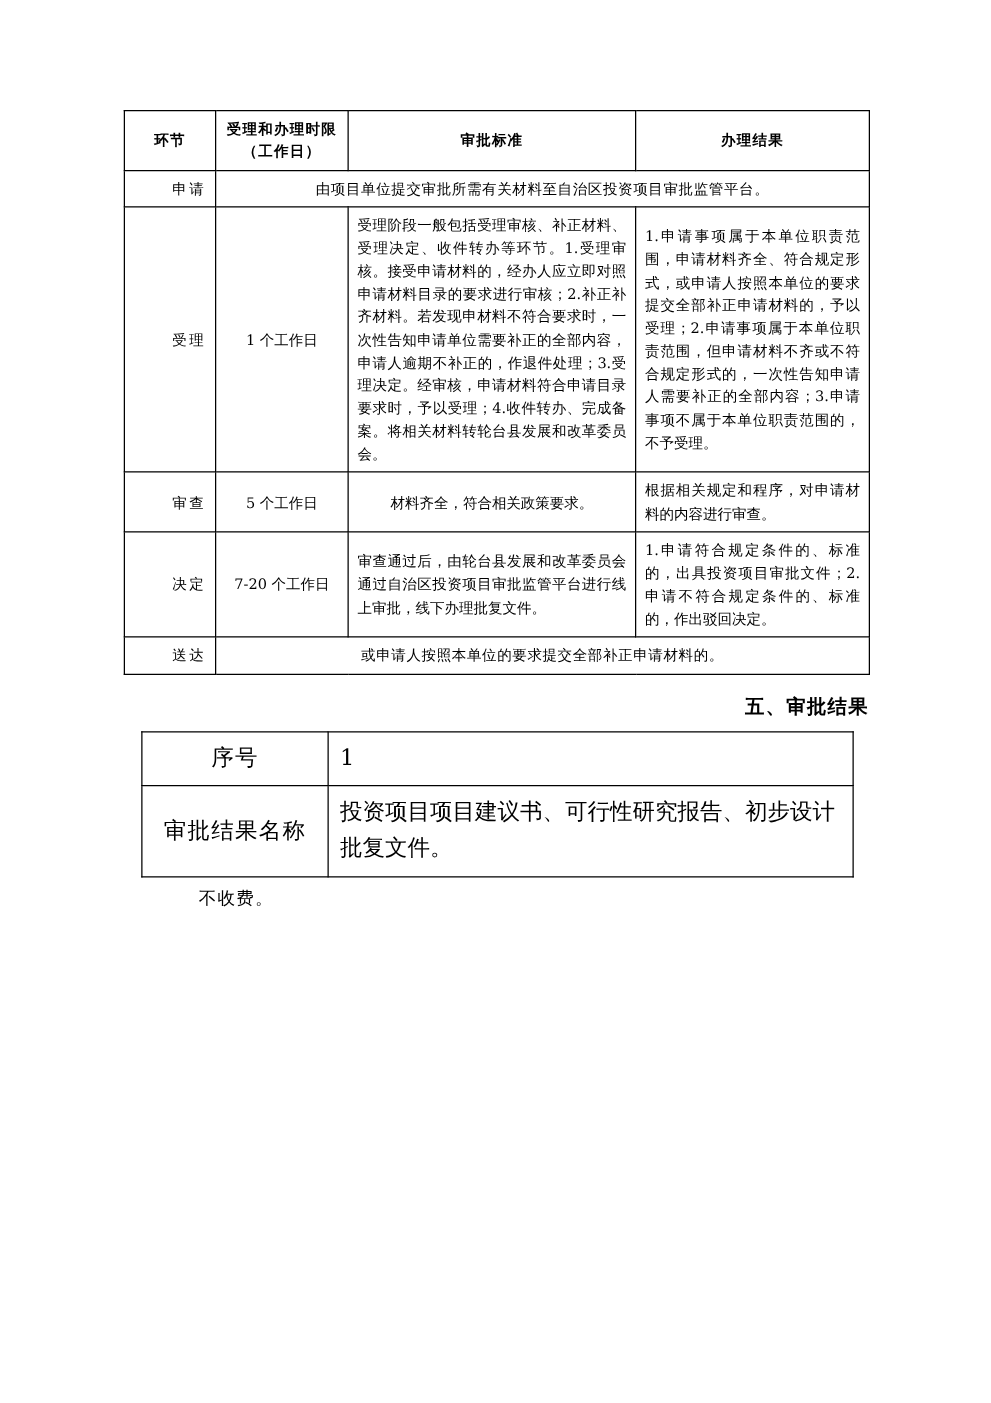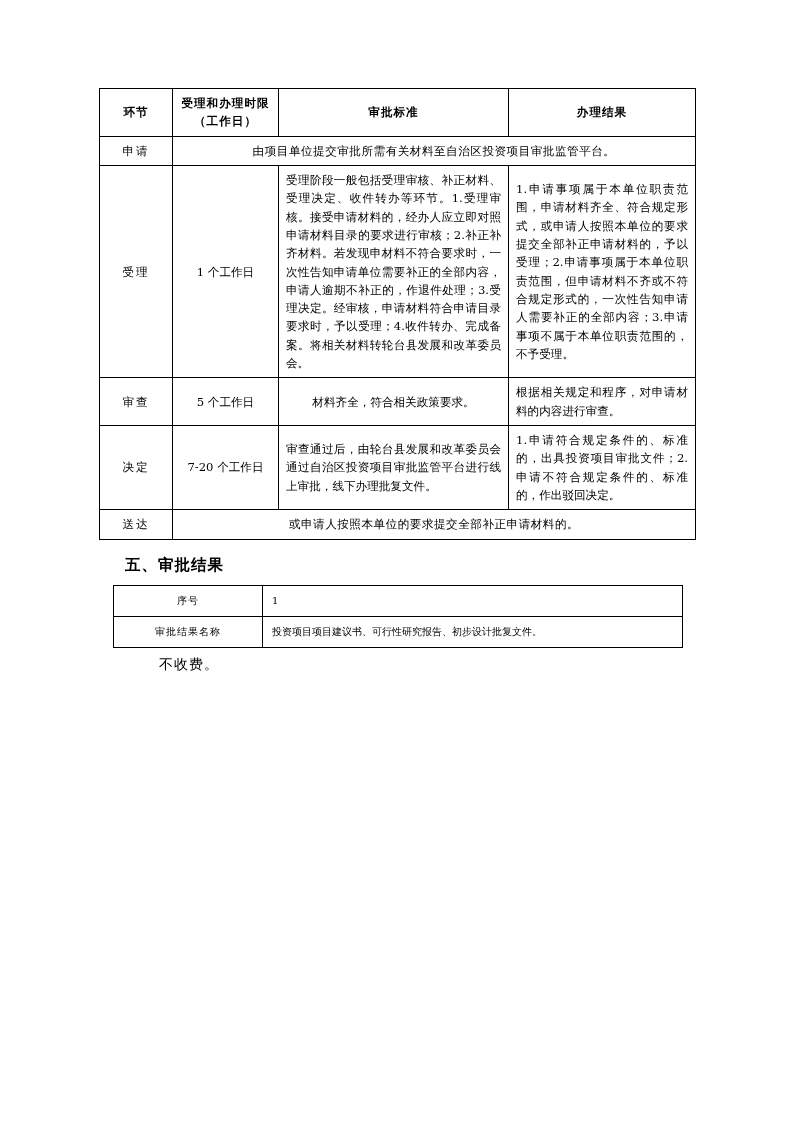--- a/index.html
+++ b/index.html
@@ -53,52 +53,53 @@
     font-size: 12.4px;
     line-height: 1.45;
     padding: 9px 5px;
   }
   td.c { text-align: center; }
   td.j {
     text-align: justify;
     text-justify: inter-ideograph;
   }
   td.stage {
-    text-align: center;
+    text-align: right;
     letter-spacing: 2px;
   }
   .full {
     text-align: center;
     letter-spacing: 0.5px;
     margin-top: 29px;
   }
   .small {
     font-size: 11px;
     line-height: 1.55;
   }
 
   
   h2.sec {
     font-size: 15.5px;
     font-weight: bold;
     margin: 15px 0 9px 26px;
     letter-spacing: 1px;
     font-family: "DejaVu Sans", "Liberation Sans", sans-serif;
+    text-align: right;
   }
 
   
   table.res {
     border-collapse: collapse;
     width: 570px;
     table-layout: fixed;
     margin-left: 14px;
   }
   table.res td {
     border: 1px solid #000000;
-    font-size: 10px;
+    font-size: 18px;
     line-height: 1.6;
     padding: 7px 9px;
     vertical-align: middle;
   }
   .res-label  { width: 130px; text-align: center; letter-spacing: 1px; }
   .res-value  { text-align: left; }
 
   .fee {
     margin: 8px 0 12px 60px;
     font-size: 14px;

